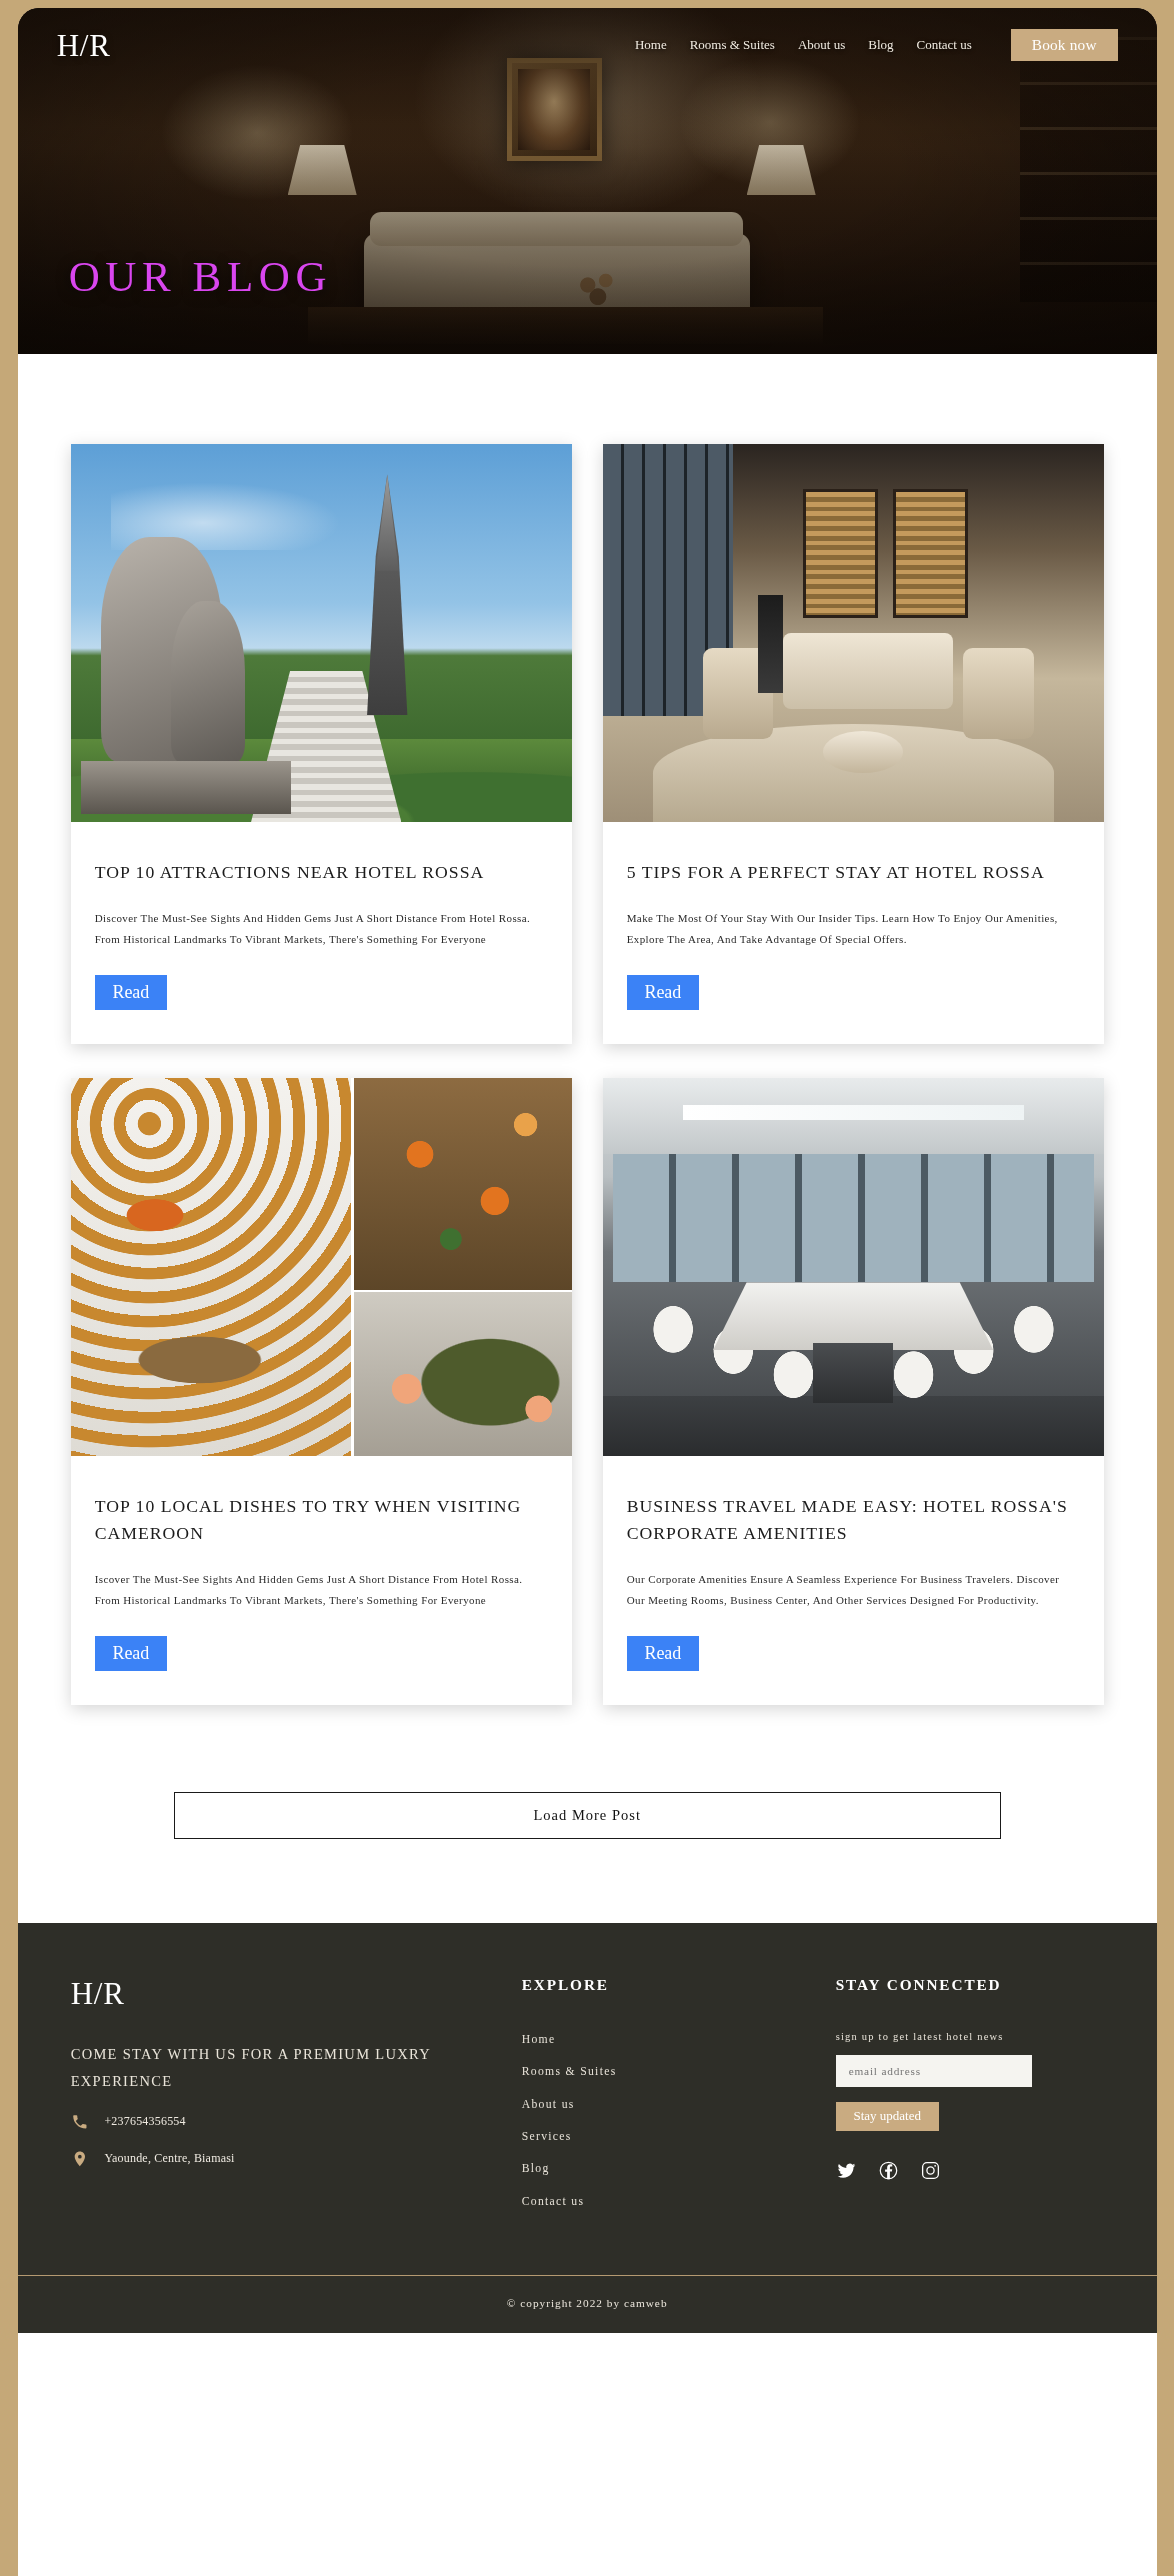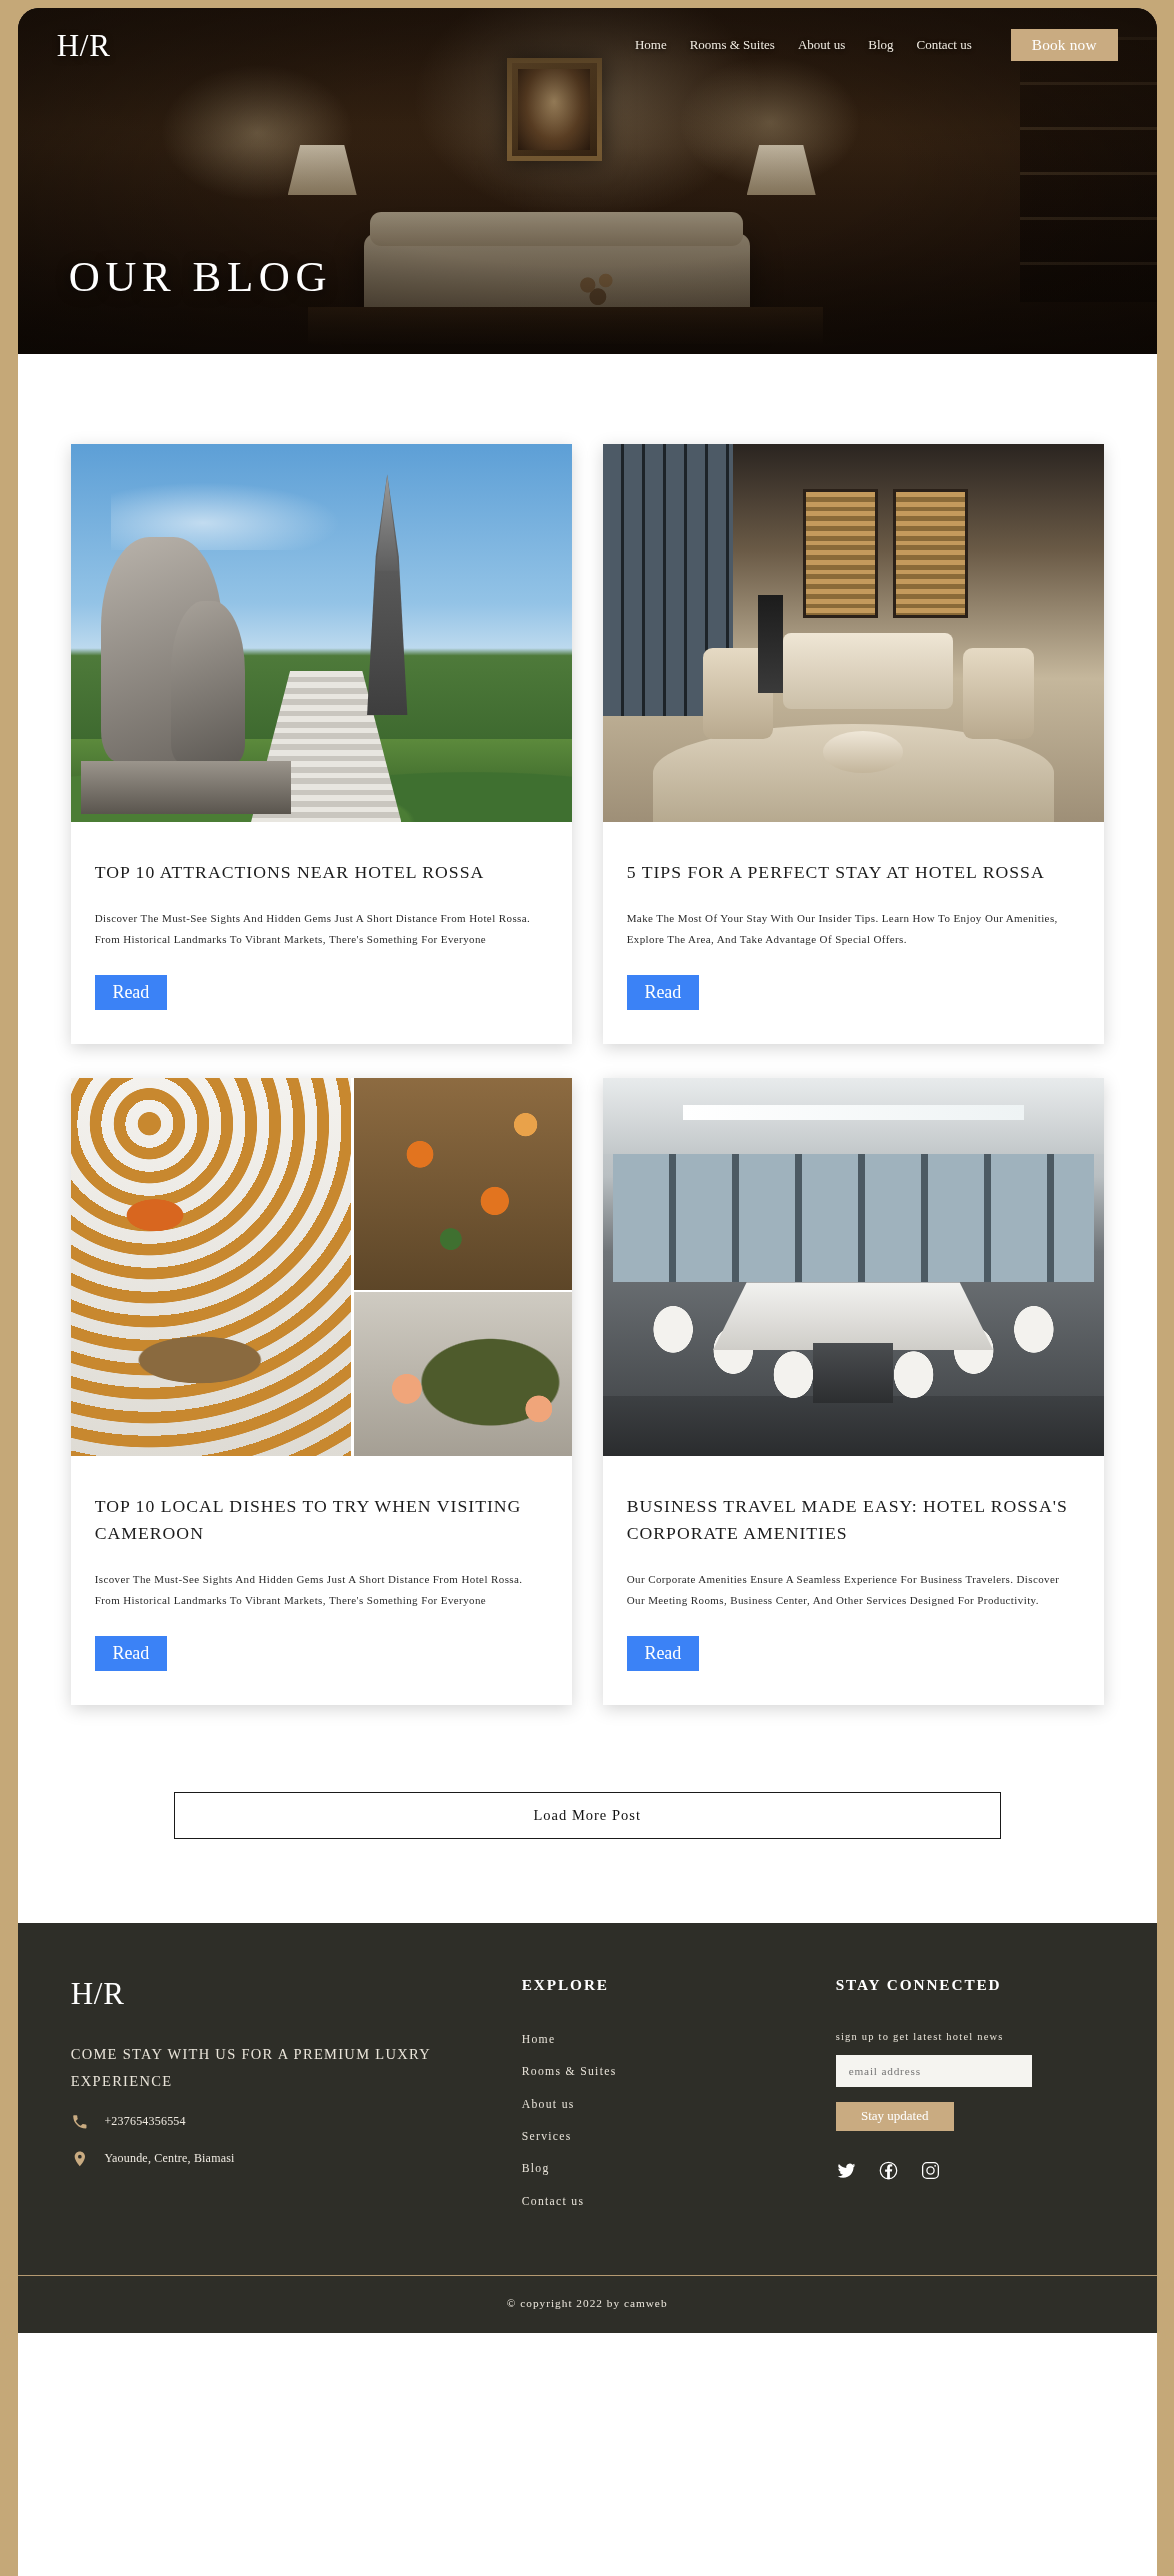--- a/index.html
+++ b/index.html
@@ -113,21 +113,21 @@
     font-family:"Liberation Serif", serif; white-space:nowrap;
     text-shadow:0 0.8px 4px rgba(0,0,0,.75);
   }
   .booknow {
     margin-left:16px; background:#c9ab81; color:#ffffff;
     font-size:15.3px; padding:7.2px 21px; border:none; cursor:pointer;
     font-family:"Liberation Serif", serif; letter-spacing:0.2px;
   }
   .hero-title {
     position:absolute; left:51px; bottom:53px; z-index:5;
-    color:#ffffff; font-size:43px; letter-spacing:5.6px;
+    color:#d946ef; font-size:43px; letter-spacing:5.6px;
     font-family:"Liberation Serif", serif;
     text-shadow:0 2.4px 13px rgba(0,0,0,.75);
   }
 
   
   .blog-wrap { padding:90px 53px 0 53px; }
   .grid {
     display:grid; grid-template-columns:1fr 1fr; gap:34px 31px;
   }
   .card {
@@ -282,21 +282,21 @@
 
   .fcol-stay { flex:1; }
   .fsub { margin-top:37px; font-size:10.5px; letter-spacing:1.2px; color:#e7e2d8; }
   .femail {
     margin-top:13px; width:196px; height:32px; background:#f5f4f0;
     border:none; padding:0 13px; font-size:11.3px; color:#2b2b2b;
     letter-spacing:0.8px; font-family:"Liberation Serif", serif;
   }
   .fstay {
     margin-top:14.5px; display:block; background:#c9ab81; color:#ffffff;
-    border:none; cursor:pointer; width:118px; height:29px;
+    border:none; cursor:pointer; width:103px; height:29px;
     font-size:13px; font-family:"Liberation Serif", serif;
   }
   .fsocial { margin-top:29px; display:flex; gap:21px; }
   .fsocial .s { width:21px; height:21px; cursor:pointer; color:#ffffff; }
 
   .fbar {
     margin-top:48px; margin-left:-53px; margin-right:-53px;
     border-top:0.8px solid #b59a72; text-align:center;
     padding:21px 0 24px 0; font-size:11.3px; letter-spacing:1px; color:#ece7dd;
   }

